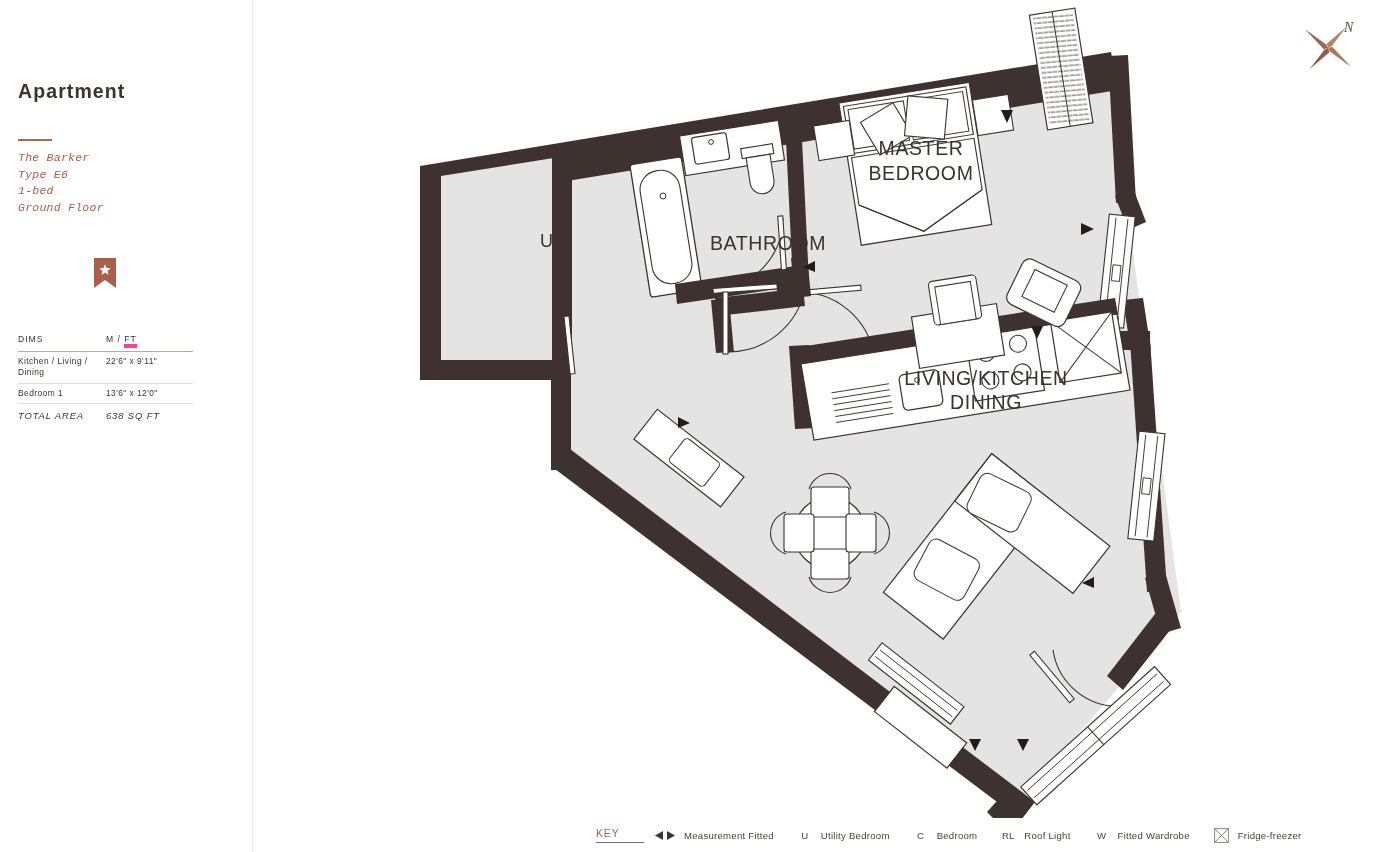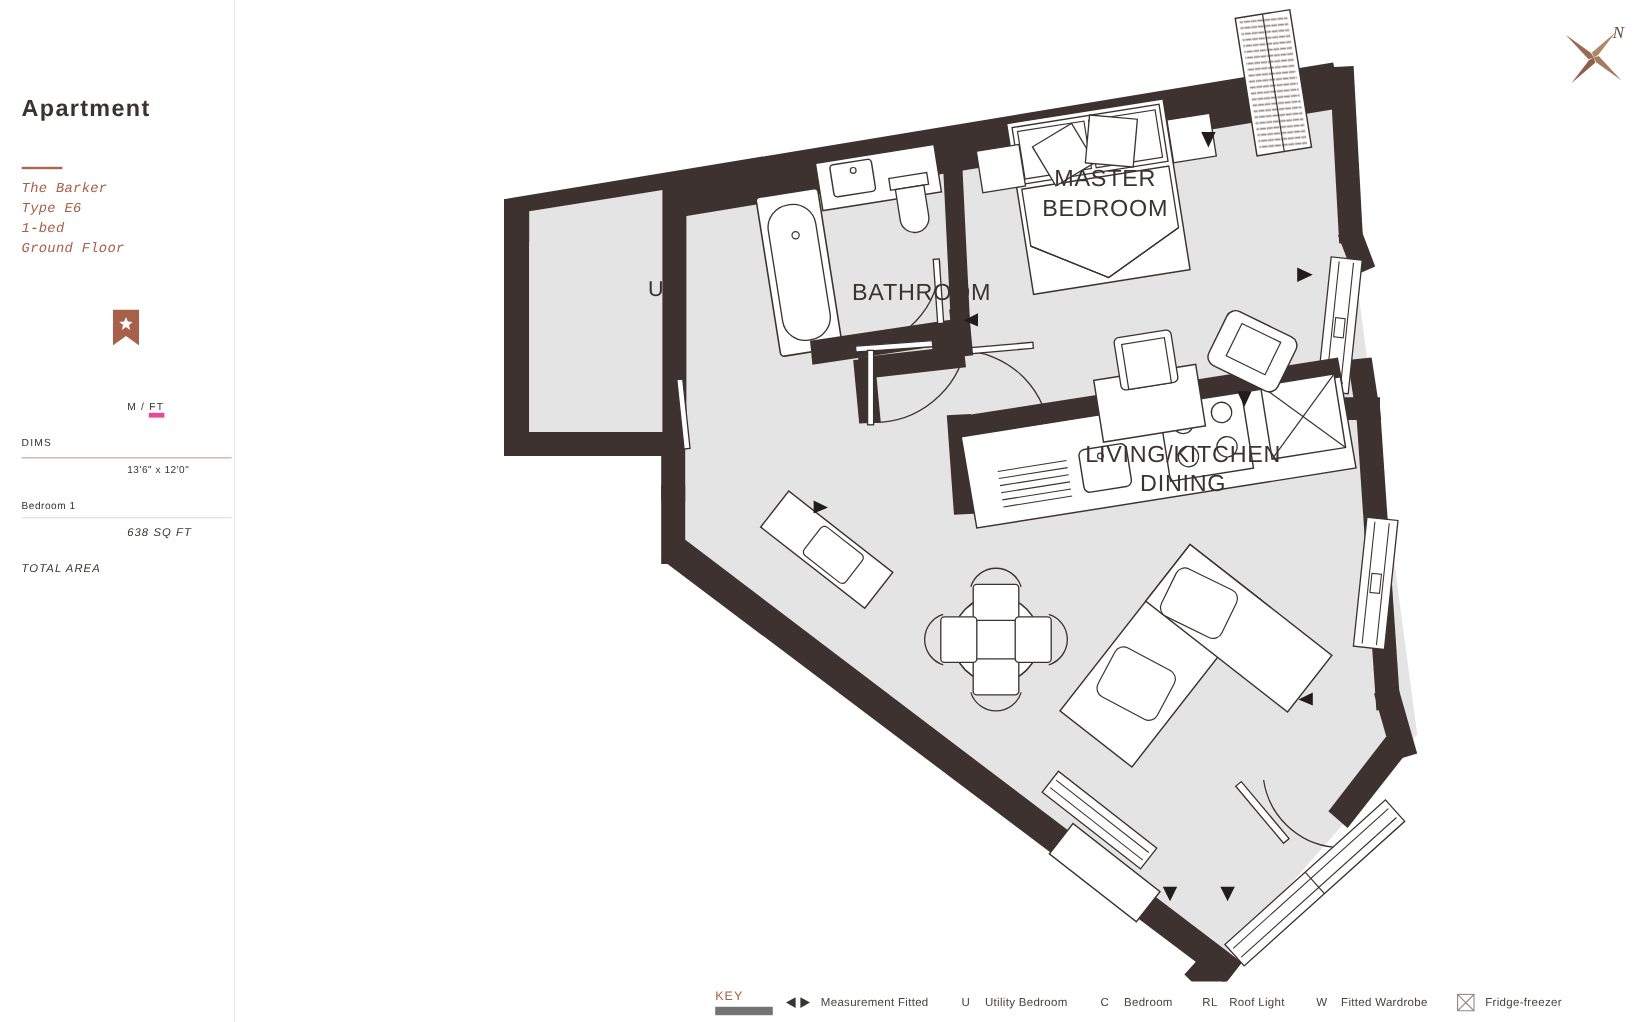--- a/index.html
+++ b/index.html
@@ -9,21 +9,21 @@
     width: 1374px; height: 852px;
     background: #ffffff;
     font-family: "Liberation Sans", sans-serif;
     overflow: hidden;
   }
   #page { position: relative; width: 1374px; height: 852px; background: #fff; }
 
   
   #sidebar {
     position: absolute; left: 0; top: 0;
-    width: 196px; height: 852px;
+    width: 253px; height: 852px;
     background: #fff;
     border-right: 1px solid #e8e8e8;
   }
   #plan-title {
     position: absolute; left: 18px; top: 80px;
     font-size: 19.5px; font-weight: bold;
     letter-spacing: 1.1px; color: #3b3330;
   }
   #accent-rule {
     position: absolute; left: 18px; top: 139px;
@@ -49,21 +49,20 @@
     display: flex; align-items: flex-start;
     border-bottom: 1px solid #e3ddd9;
     padding: 4px 0 4px 0; min-height: 19px;
   }
   .dims-row.header { border-bottom: 1px solid #c9a893; padding-bottom: 5px; }
   .dims-row.total { border-bottom: none; padding-top: 6px; font-style: italic; }
   .dims-k {
     width: 88px; flex: 0 0 88px;
     font-size: 8.4px; color: #3b3330; letter-spacing: .45px;
     line-height: 11.5px;
-    margin-top: 30px;
   }
   .dims-v {
     font-size: 8.4px; color: #3b3330; letter-spacing: .45px;
     line-height: 11.5px;
   }
   .dims-row.header .dims-k,
   .dims-row.header .dims-v { font-size: 8.6px; letter-spacing: 1px; }
   .dims-row.total .dims-k,
   .dims-row.total .dims-v { font-size: 9.4px; letter-spacing: .9px; }
   .unit-active { border-bottom: 4px solid #ec4899; }
@@ -80,21 +79,21 @@
 
   
   #key-bar {
     position: absolute; left: 596px; top: 824px;
     height: 22px; display: flex; align-items: center;
     font-size: 9.6px; color: #4a4340; letter-spacing: .25px;
     white-space: nowrap;
   }
   #key-label {
     color: #a8604a; font-size: 10.4px; letter-spacing: .9px;
-    border-bottom: 7px solid #737373; padding-bottom: 3px;
+    border-bottom: 1px solid #737373; padding-bottom: 3px;
     margin-right: 11px; width: 48px;
   }
   .key-sym {
     display: inline-flex; align-items: center; justify-content: center;
     min-width: 14px; font-size: 9.6px; color: #4a4340; margin-right: 9px;
   }
   .key-txt { margin-right: 24px; color: #4a4340; }
   .key-txt:last-child { margin-right: 0; }
 </style>
 </head>
@@ -124,20 +123,24 @@
 
     <div id="dims-table">
       <div class="dims-row header">
         <div class="dims-k">DIMS</div>
         <div class="dims-v">
           <span>M /</span>
           <span class="unit-active">FT</span>
         </div>
       </div>
 
+      <div class="dims-row">
+        <div class="dims-k">Kitchen / Living / Dining</div>
+        <div class="dims-v">22'6" x 9'11"</div>
+      </div>
 
       <div class="dims-row">
         <div class="dims-k">Bedroom 1</div>
         <div class="dims-v">13'6" x 12'0"</div>
       </div>
 
       <div class="dims-row total">
         <div class="dims-k">TOTAL AREA</div>
         <div class="dims-v">638 SQ FT</div>
       </div>

